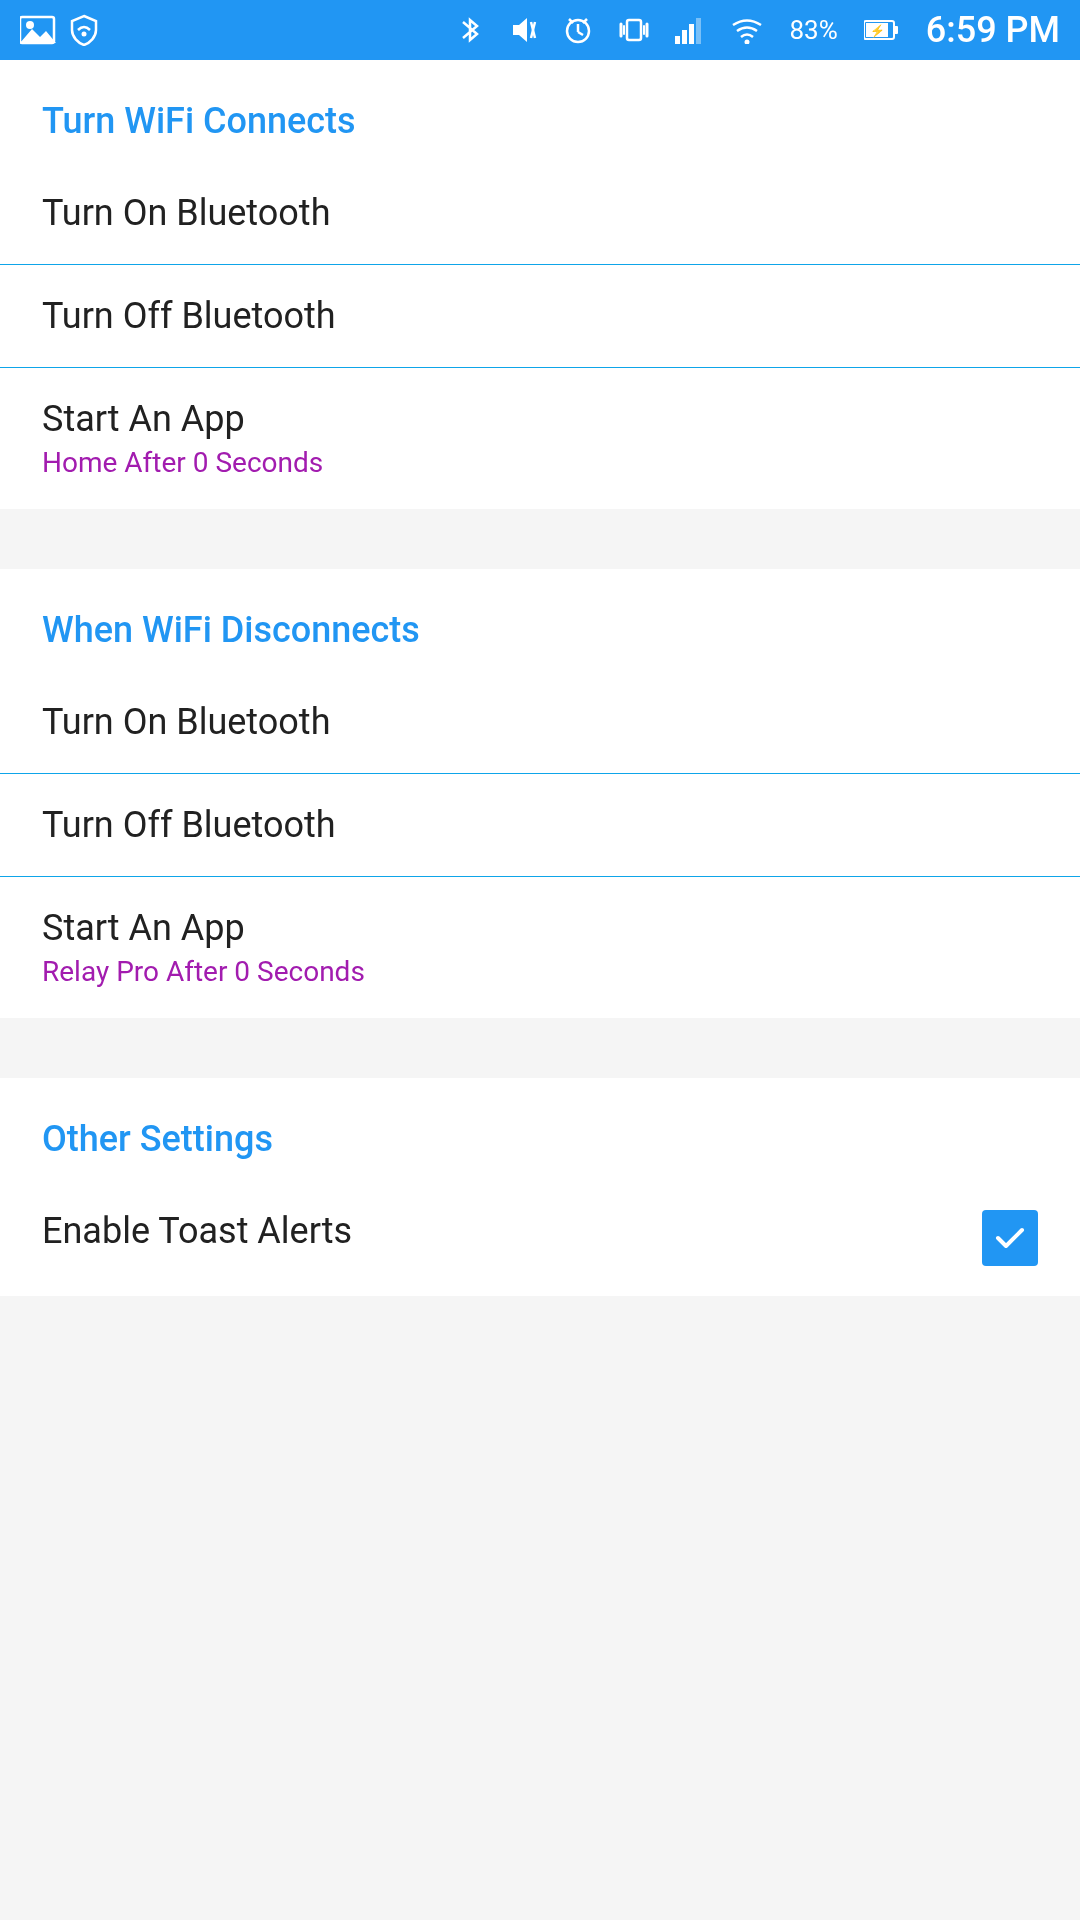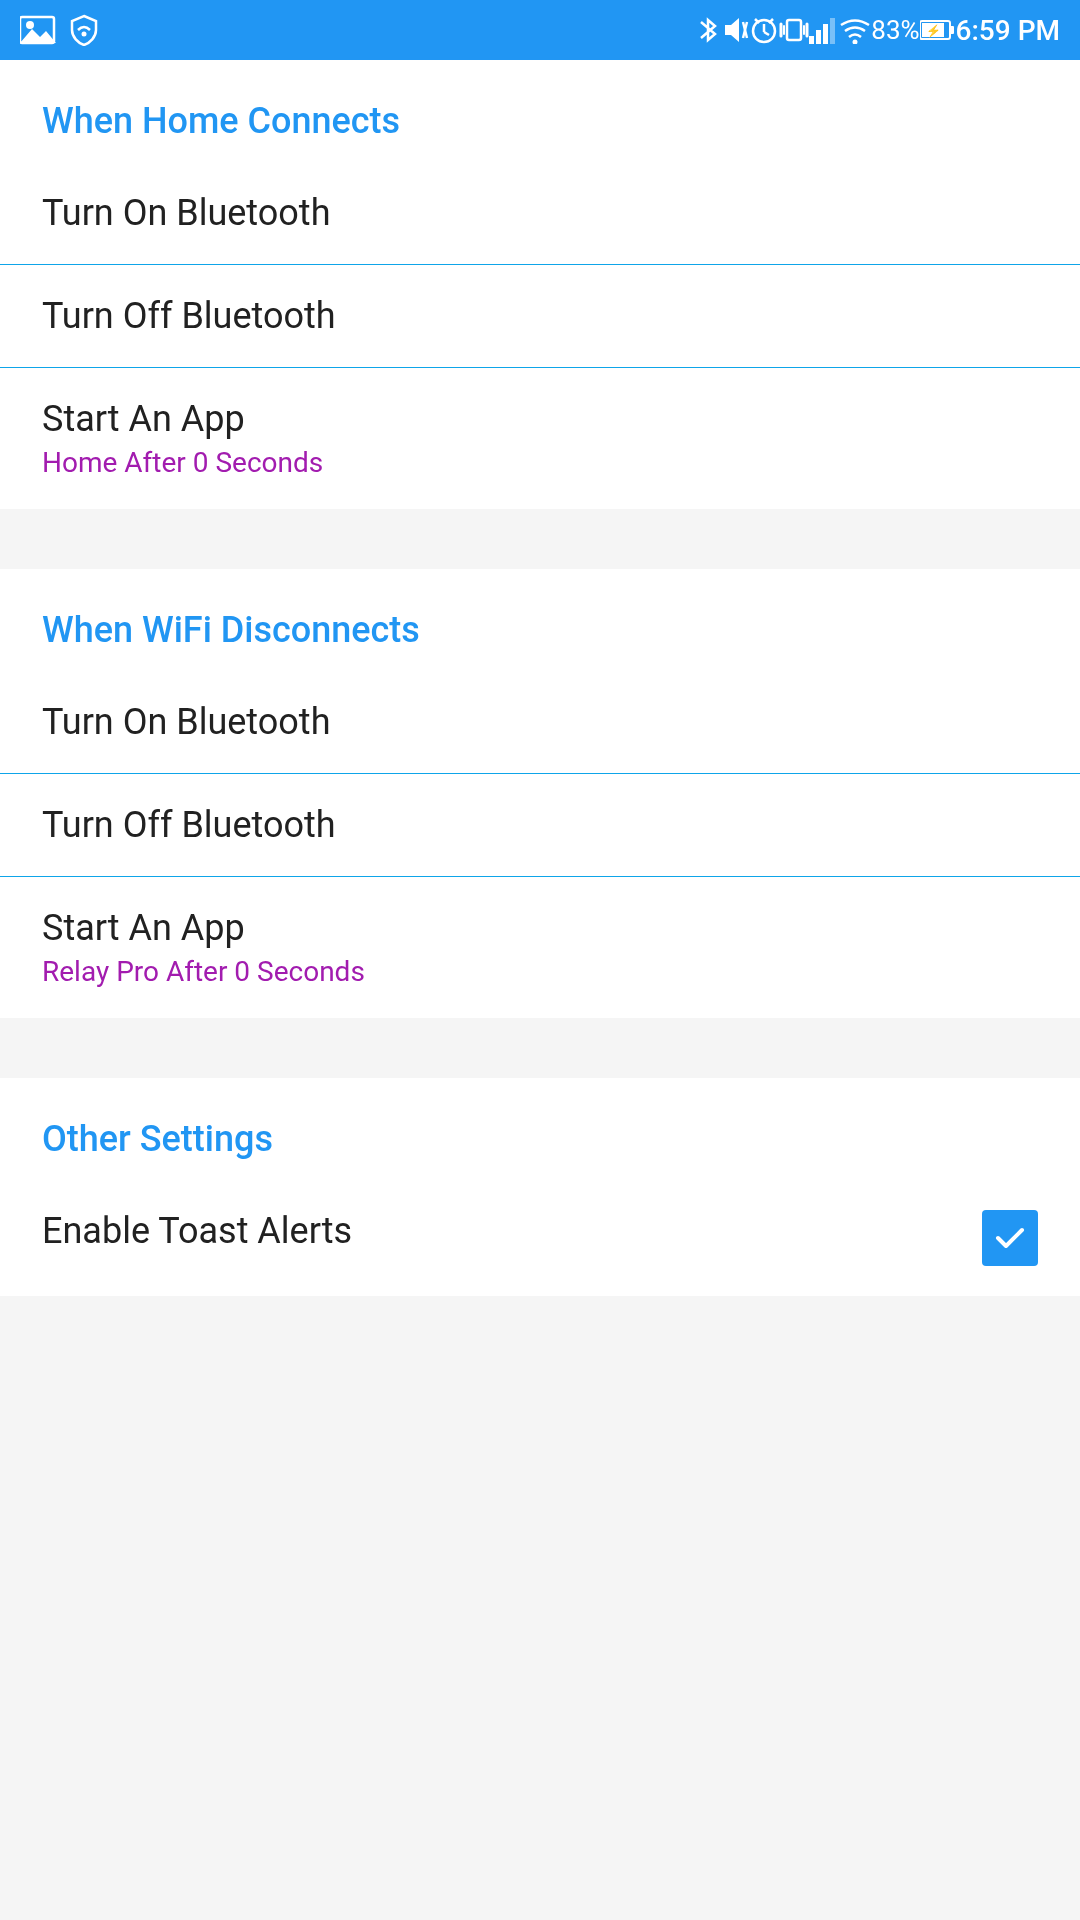--- a/index.html
+++ b/index.html
@@ -30,27 +30,27 @@
 
     .status-bar-left {
       display: flex;
       align-items: center;
       gap: 12px;
     }
 
     .status-bar-right {
       display: flex;
       align-items: center;
-      gap: 0;
+      gap: 26px;
       font-size: 26px;
       color: white;
     }
 
     .status-time {
-      font-size: 28px;
+      font-size: 36px;
       font-weight: 500;
       color: white;
     }
 
     
     .content {
       background: white;
       width: 100%;
     }
 
@@ -180,21 +180,21 @@
       <rect x="2" y="4" width="22" height="14" fill="white"></rect>
       <text x="6" y="16" font-size="12" fill="#2196F3" font-weight="bold">⚡</text>
     </svg>
     <span class="status-time">6:59 PM</span>
   </div>
 </div>
 
 <div class="content">
 
   <div>
-    <div class="section-header">When Home Connects</div>
+    <div class="section-header">Turn WiFi Connects</div>
 
     <div class="list-item">
       <span class="list-item-title">Turn On Bluetooth</span>
     </div>
 
     <div class="list-item">
       <span class="list-item-title">Turn Off Bluetooth</span>
     </div>
 
     <div class="list-item">

